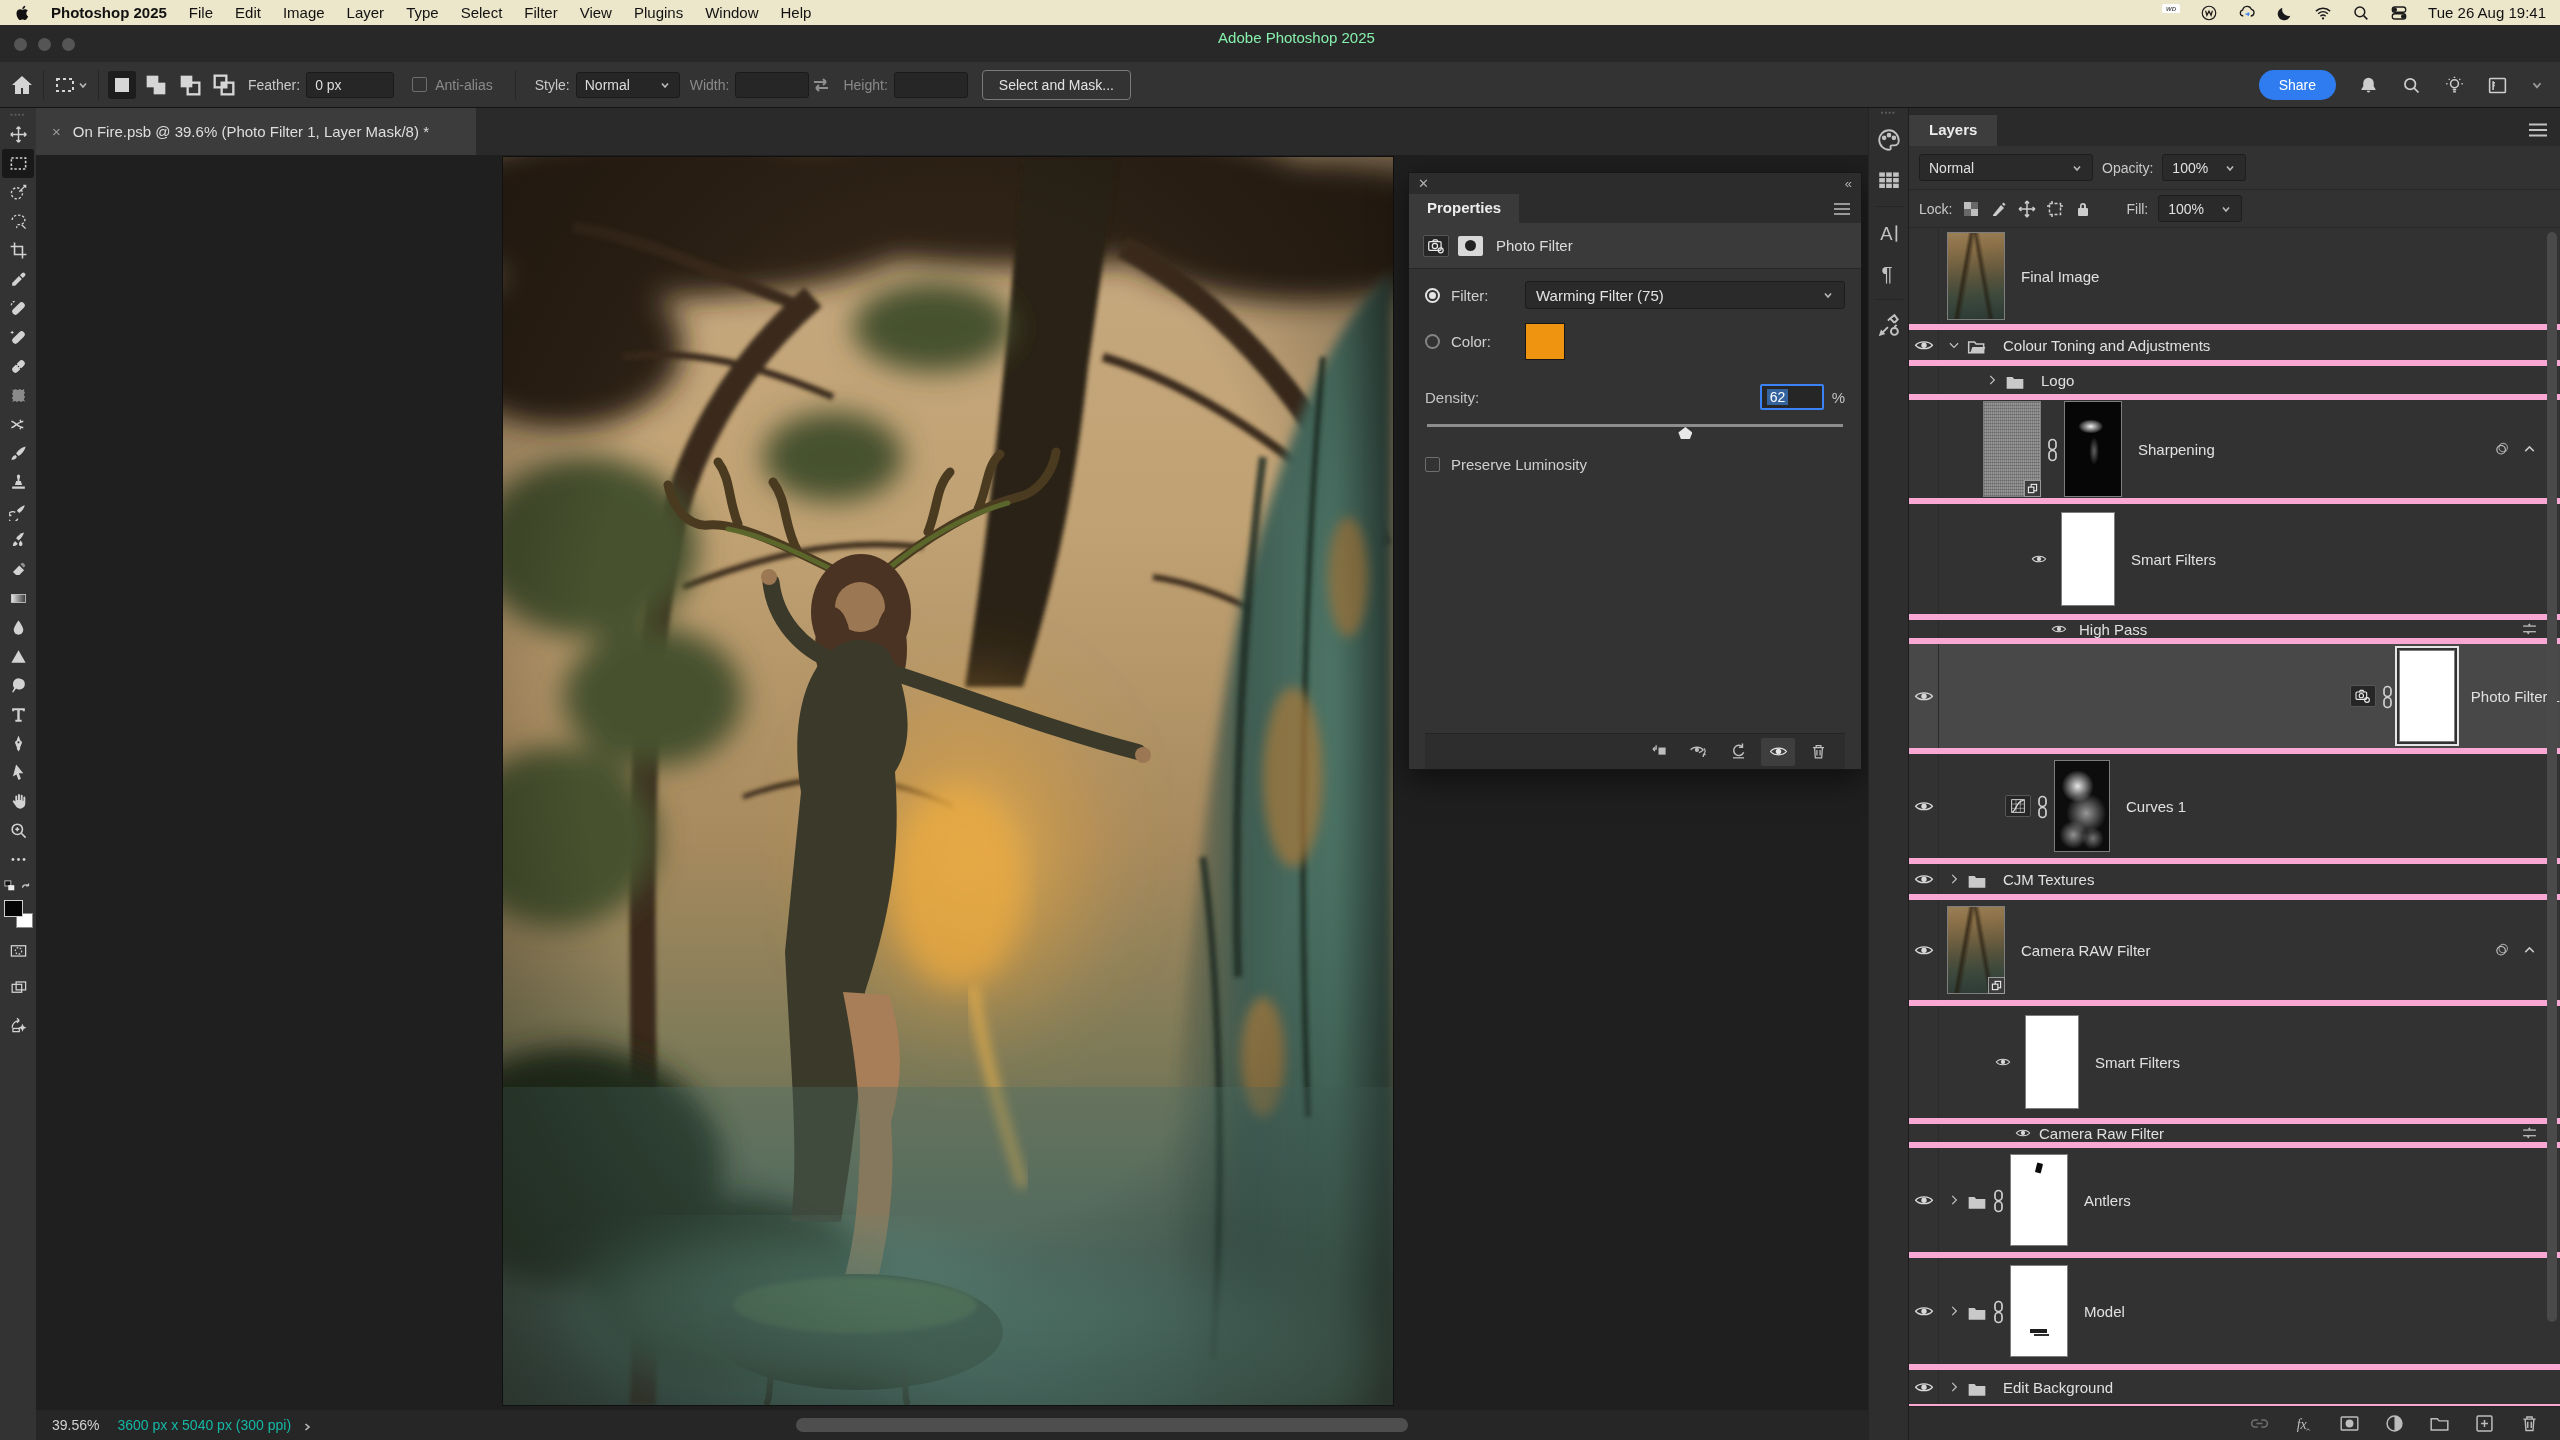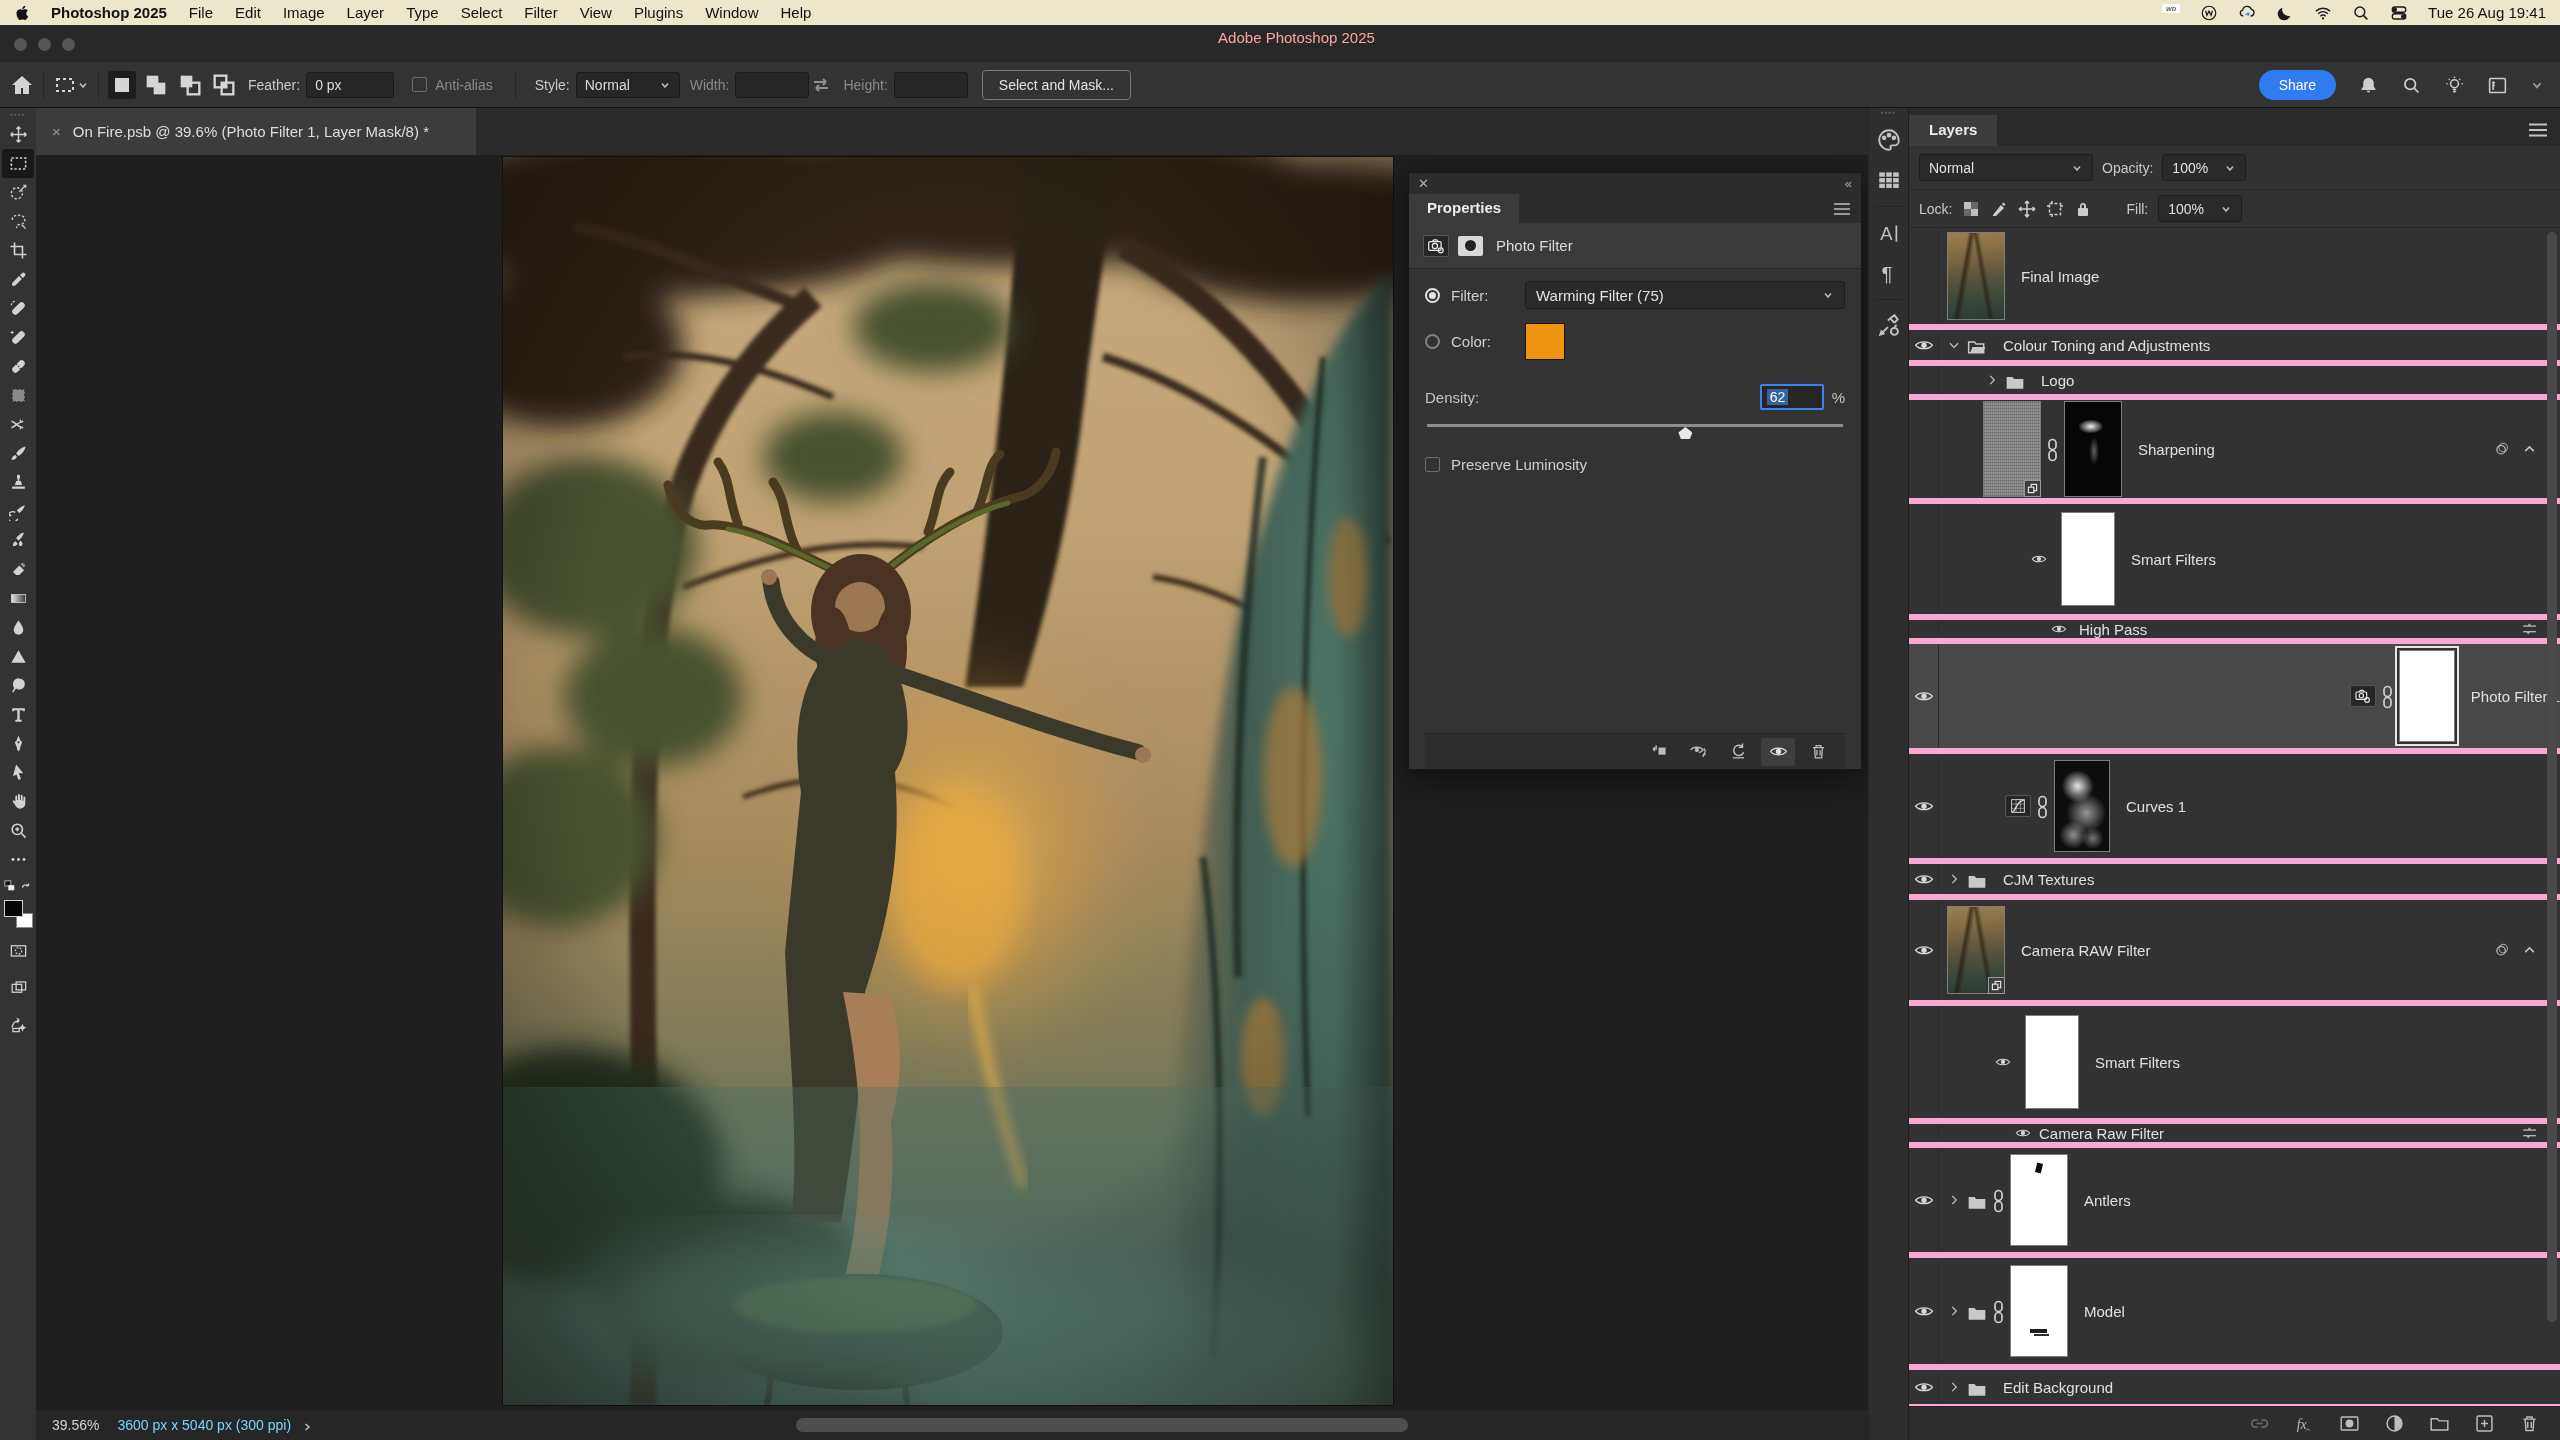--- a/index.html
+++ b/index.html
@@ -13,21 +13,21 @@
   .mb-item { padding:0 11px; white-space:nowrap; }
   .mb-item.app { font-weight:bold; }
   .mb-right { margin-left:auto; display:flex; align-items:center; gap:20px; }
   .mb-right .sicon { width:18px; height:18px; color:#1a1a1a; }
   .mb-clock { font-size:15px; white-space:nowrap; }
 
   
   .titlebar { position:absolute; left:0; top:25px; width:2560px; height:37px; background:#282828; }
   .traffic { position:absolute; left:14px; top:13px; display:flex; gap:11px; }
   .tl-dot { width:13px; height:13px; border-radius:50%; background:#555; }
-  .tb-title { position:absolute; left:0; right:0; top:4px; text-align:center; color:#fca5a5; font-size:15px;margin-left:33px; }
+  .tb-title { position:absolute; left:0; right:0; top:4px; text-align:center; color:#86efac; font-size:15px;margin-left:33px; }
 
   
   .optionsbar { position:absolute; left:0; top:62px; width:2560px; height:46px; background:#333; border-bottom:1px solid #151515; display:flex; align-items:center; padding:0 10px; color:#c9c9c9; font-size:14px; }
   .ob-sep { width:1px; height:30px; background:#262626; margin:0 9px; }
   .ob-icon { width:24px; height:24px; color:#d4d4d4; display:flex; align-items:center; justify-content:center; }
   .ob-group { display:flex; align-items:center; gap:6px; }
   .boolbtn { width:28px; height:28px; display:flex; align-items:center; justify-content:center; color:#d6d6d6; border-radius:3px; }
   .boolbtn.active { background:#1d1d1d; }
   .ob-label { margin:0 6px 0 10px; }
   .ob-label.dim { color:#8a8a8a; }
@@ -59,21 +59,21 @@
   .miniswap { display:flex; gap:4px; align-items:center; color:#c9c9c9; }
   .miniswap svg { width:12px; height:12px; }
 
   
   .canvas { position:absolute; left:36px; top:155px; width:1832px; height:1255px; background:#1f1f1f; overflow:hidden; }
   .artwork { position:absolute; left:467px; top:2px; width:890px; height:1248px; box-shadow:0 0 0 1px #101010; }
 
   
   .statusbar { position:absolute; left:36px; top:1410px; width:1832px; height:30px; background:#262626; display:flex; align-items:center; padding-left:16px; gap:18px; font-size:14px; color:#b5b5b5; }
   .sb-zoom { color:#d2d2d2; }
-  .sb-doc { color:#7dd3fc; display:flex; align-items:flex-end; gap:10px; }
+  .sb-doc { color:#14b8a6; display:flex; align-items:flex-end; gap:10px; }
   .hscroll { position:absolute; left:760px; top:8px; width:612px; height:14px; border-radius:7px; background:#4e4e4e; }
 
   
   .dockstrip { position:absolute; left:1868px; top:108px; width:40px; height:1332px; background:#2e2e2e; border-left:1px solid #242424; display:flex; flex-direction:column; align-items:center; z-index:10; }
   .ds-grip { height:12px; color:#5a5a5a; font-size:8px; letter-spacing:1px; }
   .ds-icon { width:26px; height:26px; color:#c2c2c2; margin:7px 0; display:flex; align-items:center; justify-content:center; font-size:16px; }
   .ds-sep { width:28px; height:1px; background:#242424; margin:6px 0; }
 
   
   .layers { position:absolute; left:1908px; top:108px; width:652px; height:1332px; background:#323232; border-left:1px solid #1e1e1e; display:flex; flex-direction:column; z-index:10; }

